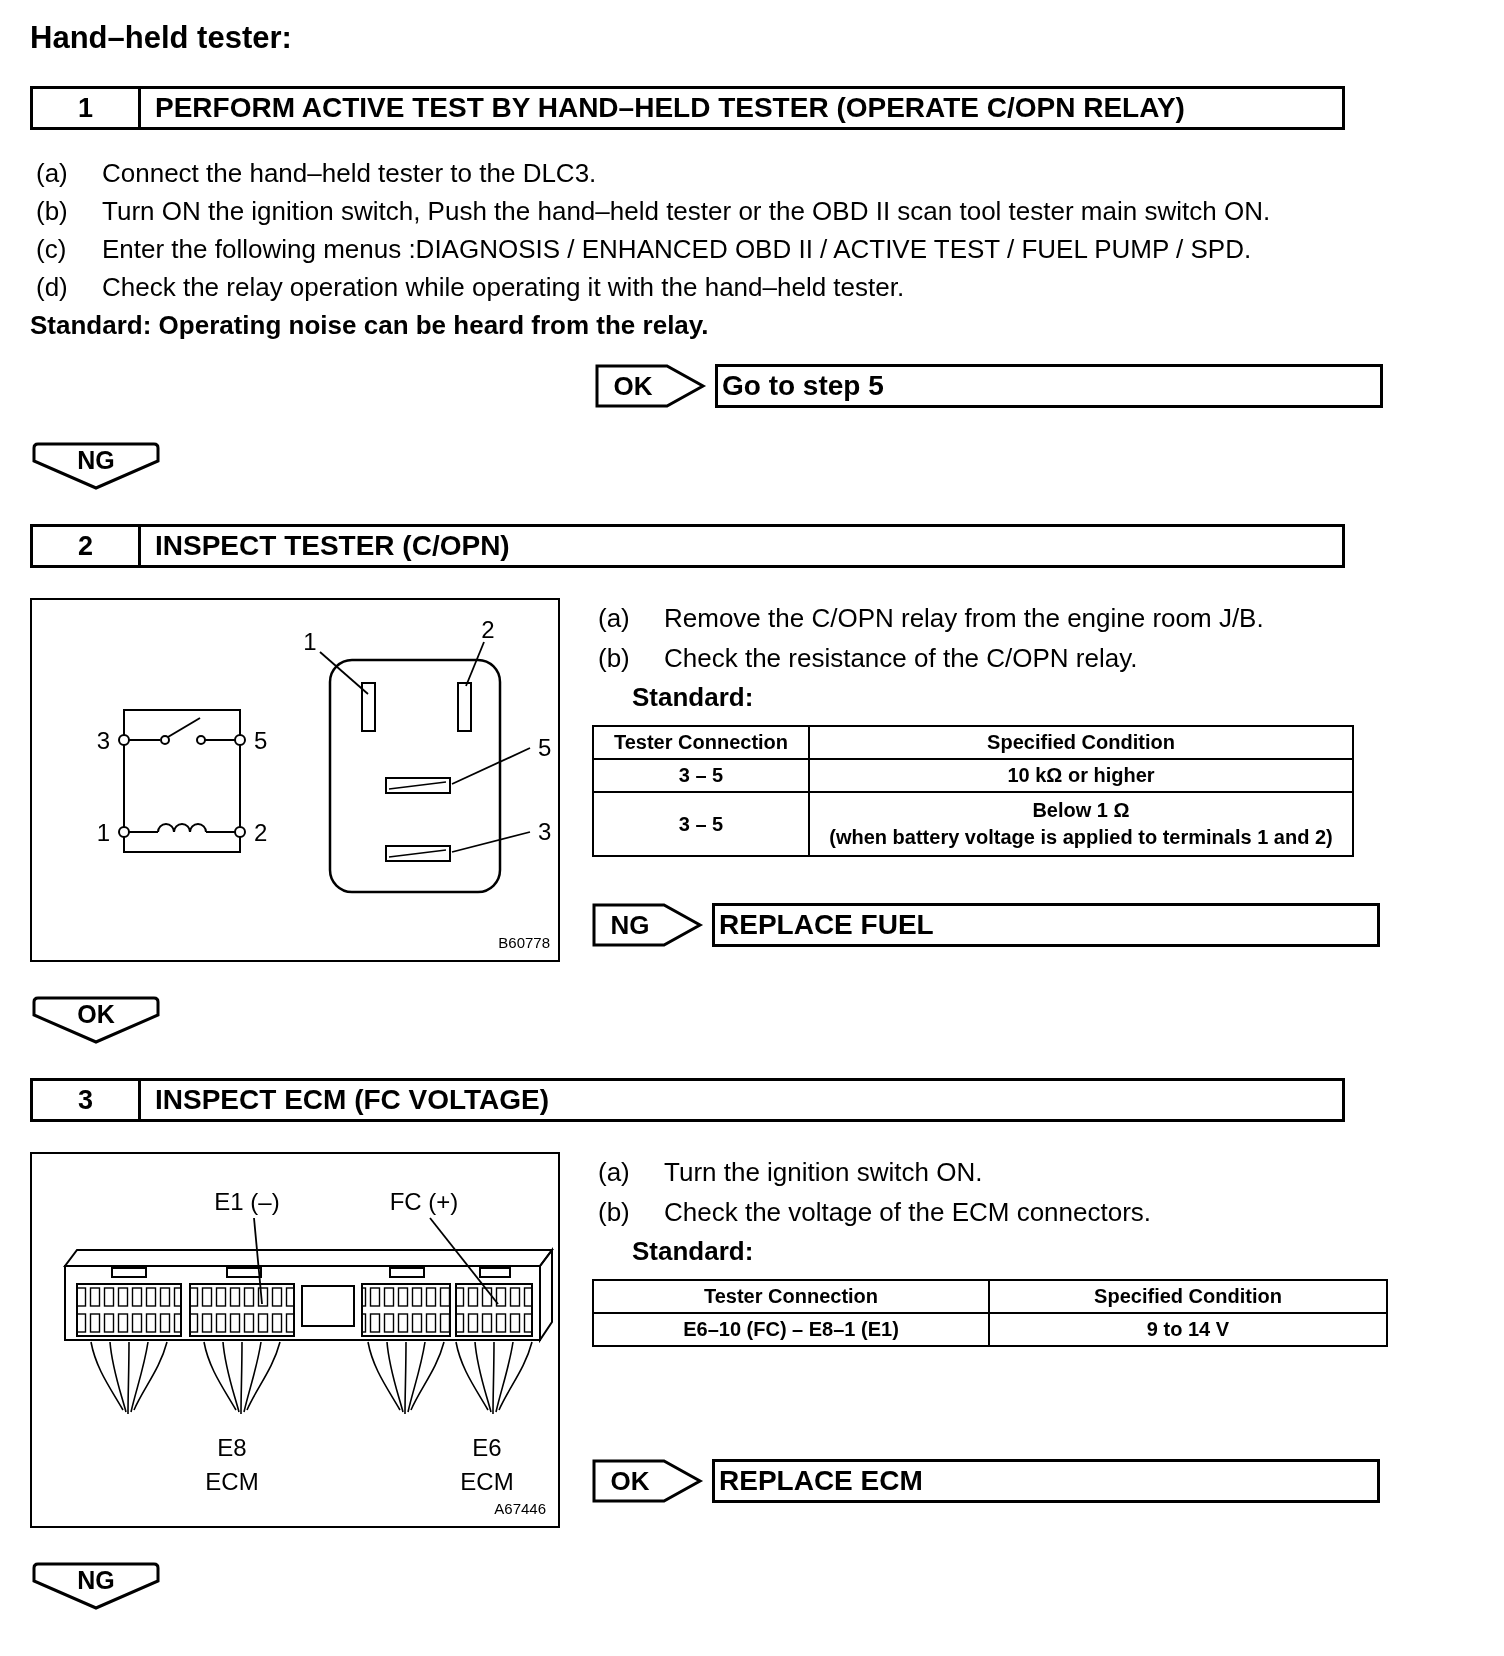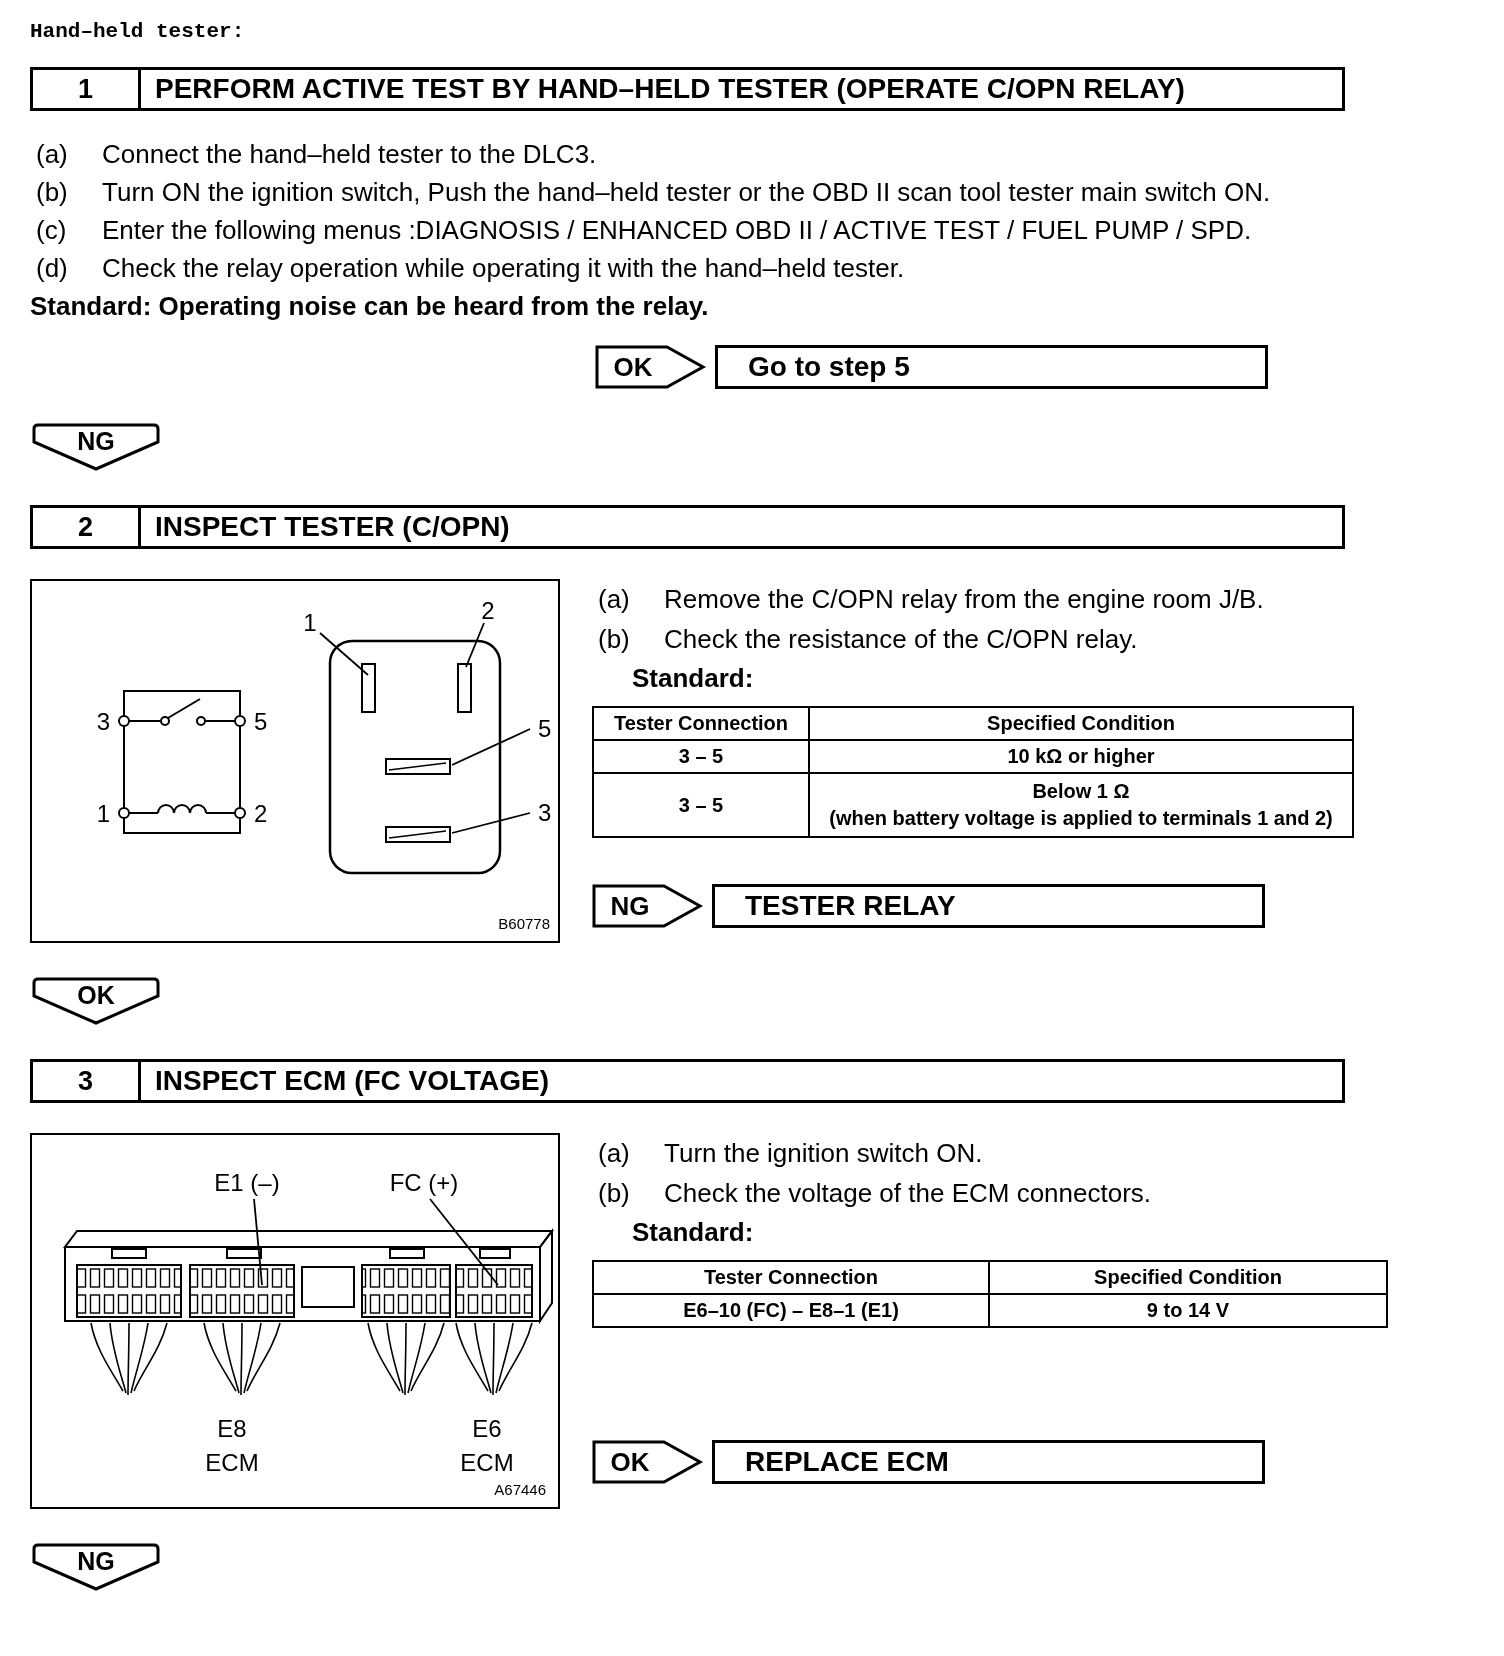--- a/index.html
+++ b/index.html
@@ -4,21 +4,21 @@
 <style>
   * { box-sizing: border-box; }
   html, body { margin: 0; padding: 0; background: #fff; }
   body {
     width: 1504px;
     color: #000;
     font-family: "Liberation Sans", "DejaVu Sans", sans-serif;
   }
   .page { padding: 14px 30px 24px 30px; }
 
-  .title { font-size: 21px; font-weight: 700; margin: 6px 0 24px 0; font-family: Liberation Mono, monospace; }
+  .title { font-size: 31px; font-weight: 700; margin: 6px 0 30px 0; }
 
   .step-header {
     display: flex; width: 1315px; height: 44px;
     border: 3px solid #000; align-items: stretch;
   }
   .step-num {
     width: 108px; min-width: 108px; border-right: 3px solid #000;
     display: flex; align-items: center; justify-content: center;
     font-size: 27px; font-weight: 700;
   }
@@ -32,22 +32,22 @@
   .instr-label { width: 72px; min-width: 72px; padding-left: 6px; }
   .instr-text { flex: 1; }
   .standard-note { font-size: 26px; font-weight: 700; line-height: 38px; }
 
   .result-row { display: flex; align-items: center; gap: 8px; margin-top: 20px; }
   .result-row.step1 { margin-left: 565px; }
   .arrow-badge { flex: none; display: block; }
   .arrow-badge path { fill: #fff; stroke: #000; stroke-width: 3; }
   .arrow-badge text { font-size: 26px; font-weight: 700; }
   .result-box {
-    border: 3px solid #000; height: 44px; width: 553px;
-    display: flex; align-items: center; padding: 0 30px;
+    border: 3px solid #000; height: 44px; width: 668px;
+    display: flex; align-items: center; padding: 0 4px;
     font-size: 28px; font-weight: 700;
   }
 
   .flow-badge { display: block; margin: 34px 0 32px 0; }
   .flow-badge path { fill: #fff; stroke: #000; stroke-width: 3; }
   .flow-badge text { font-size: 25px; font-weight: 700; }
 
   .split { display: flex; align-items: flex-start; margin-top: 30px; }
   .figure-box { border: 2px solid #000; flex: none; background: #fff; }
   .right-col { margin-left: 32px; flex: 1; }
@@ -199,21 +199,21 @@
           </td>
         </tr>
       </tbody>
         </table>
 
       <div class="result-row in-col">
         <svg class="arrow-badge" width="112" height="44" viewBox="0 0 112 44">
           <path d="M2,2 H72 L108,22 L72,42 H2 Z"></path>
           <text x="38" y="31" text-anchor="middle">NG</text>
         </svg>
-        <div class="result-box">TESTER RELAY</div>
+        <div class="result-box">REPLACE FUEL</div>
       </div>
     </div>
   </div>
 
   <svg class="flow-badge" width="132" height="50" viewBox="0 0 132 50">
     <path d="M8,2 H124 Q128,2 128,6 V19 L66,46 L4,19 V6 Q4,2 8,2 Z"></path>
     <text x="66" y="27" text-anchor="middle">OK</text>
   </svg>
 
   <div class="step-header">

